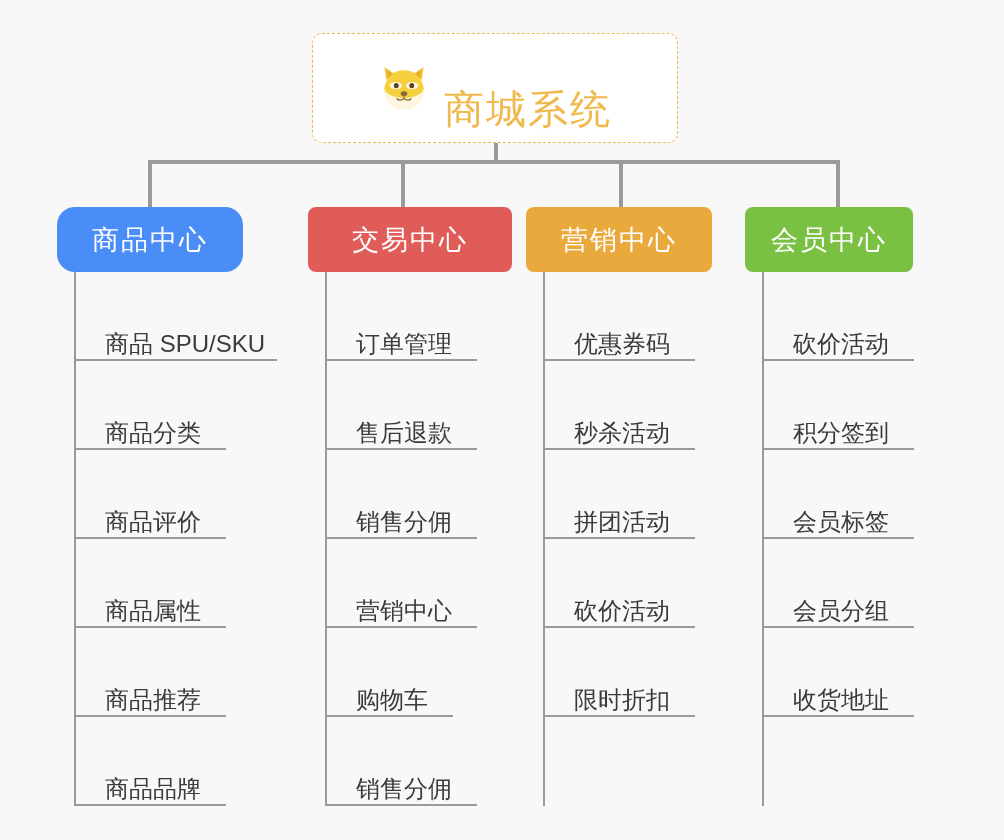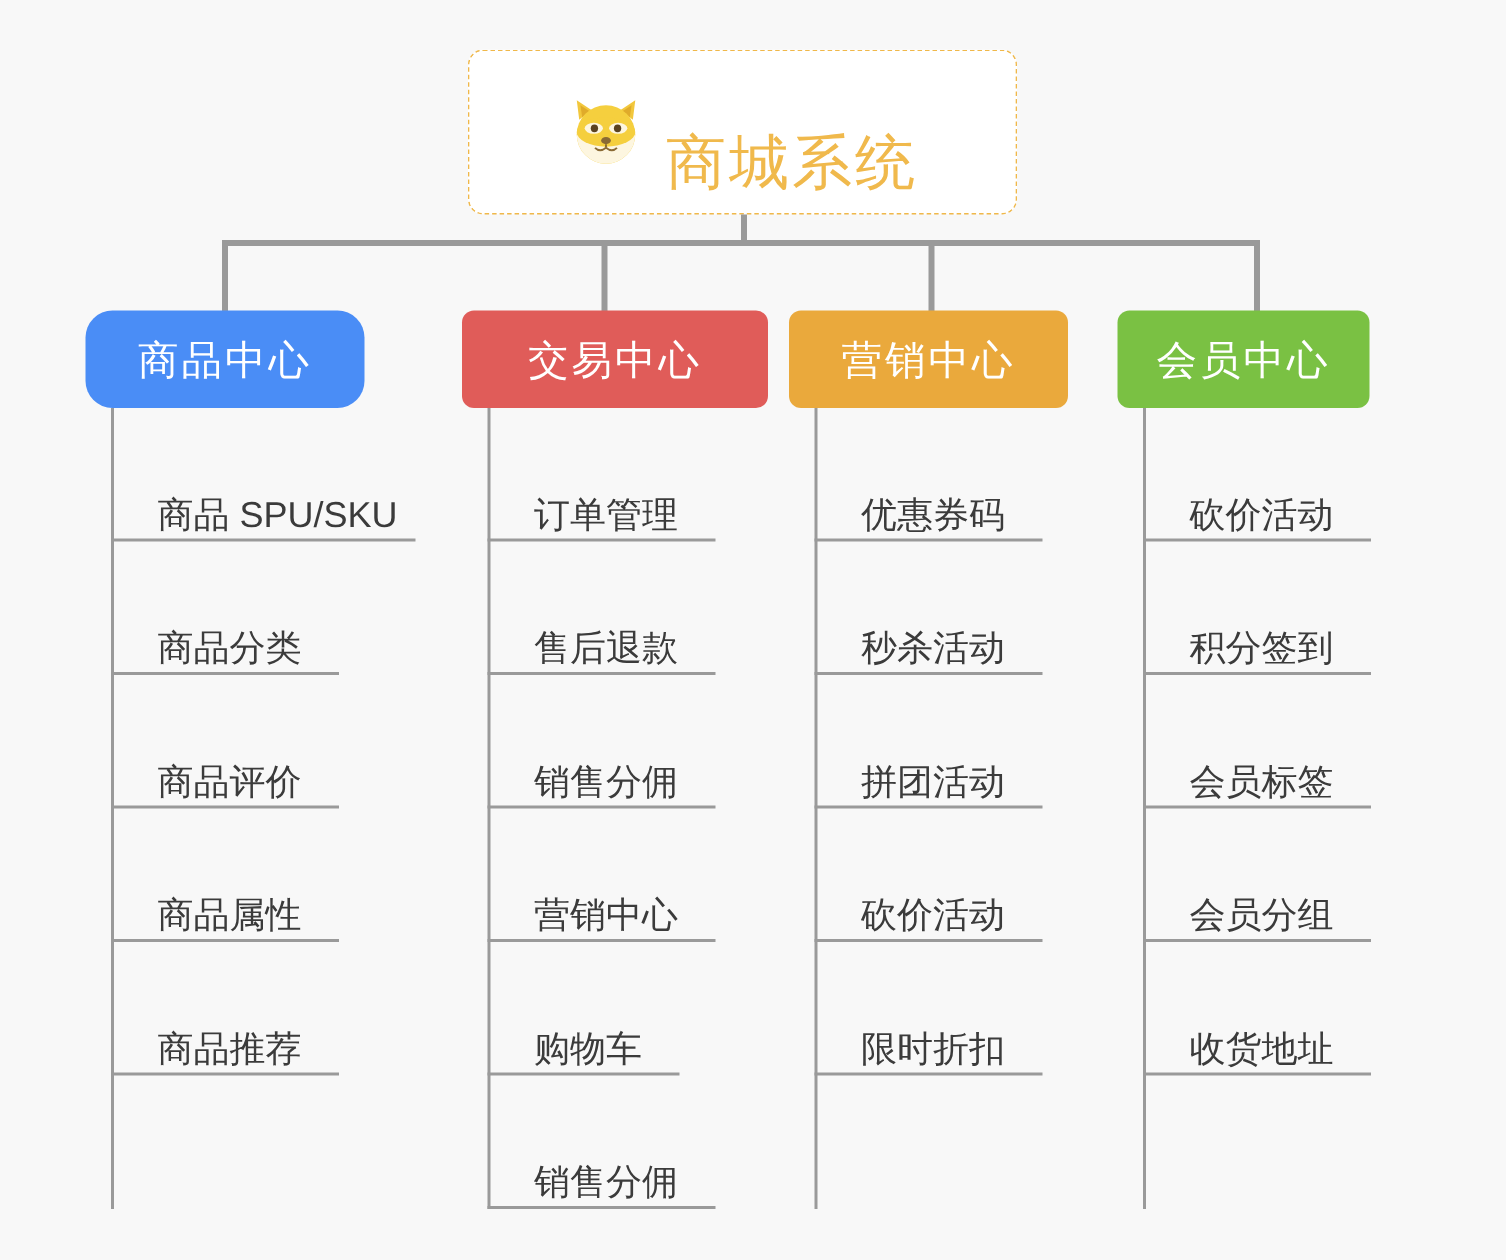--- a/index.html
+++ b/index.html
@@ -168,20 +168,24 @@
         <span class="leaf-underline" style="width:152px;"></span>
       </li>
       <li class="leaf">
         <span class="leaf-label">商品属性</span>
         <span class="leaf-underline" style="width:152px;"></span>
       </li>
       <li class="leaf">
         <span class="leaf-label">商品推荐</span>
         <span class="leaf-underline" style="width:152px;"></span>
       </li>
+      <li class="leaf">
+        <span class="leaf-label">商品品牌</span>
+        <span class="leaf-underline" style="width:152px;"></span>
+      </li>
     </ul>
   </div>
 
   <div class="column" style="left:308px; width:250px;">
     <div class="cat-header" style="width: 204px; background: rgb(224, 92, 89);">
       <span>交易中心</span>
     </div>
     <div class="spine" style="height:534px;"></div>
     <ul class="leaf-list">
       <li class="leaf">

